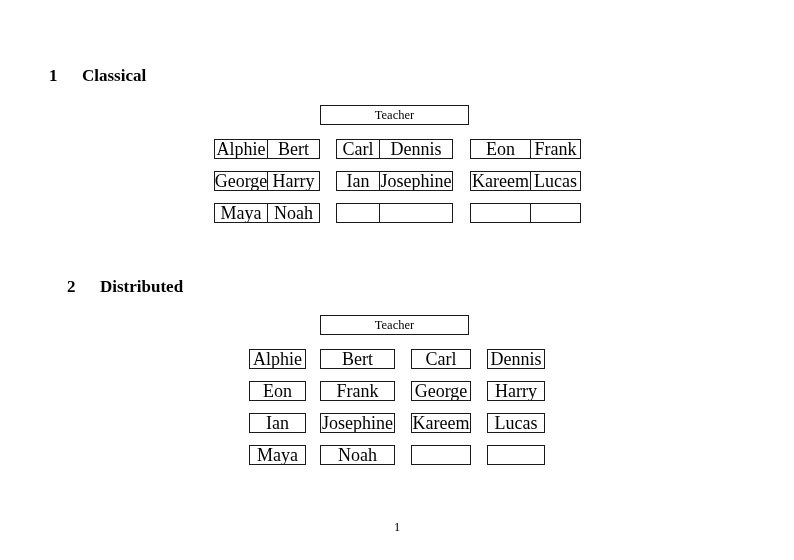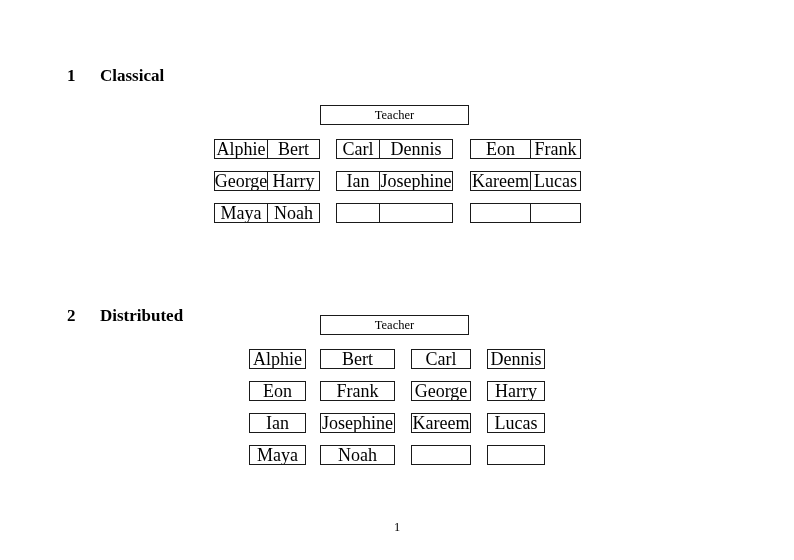--- a/index.html
+++ b/index.html
@@ -85,21 +85,21 @@
     text-align: center;
     font-size: 12.5px;
     line-height: 1;
   }
 </style>
 </head>
 <body>
 
 <div class="page">
   <div id="sections-root">
-      <div class="section-heading" style="left: 67px; top: 67px;"><span class="sec-num">1</span><span>Classical</span></div>
+      <div class="section-heading" style="left: 49px; top: 67px;"><span class="sec-num">1</span><span>Classical</span></div>
       <div class="diagram" style="top: 105px; left: 0px; right: 0px;">
         <div class="node-row" style="top: 0px; left: 0px; right: 0px;">
           <div class="group teacher-group" style="left: 320px; width: 149px;">
             <div class="cell" style="width: 147px;">Teacher</div>
           </div>
         </div>
         <div class="node-row" style="top: 34px; left: 0px; right: 0px;">
           <div class="group" style="left: 214px; width: 106px;">
             <div class="cell" style="width: 52px;">Alphie</div>
             <div class="cell" style="width: 52px;">Bert</div>
@@ -135,21 +135,21 @@
           <div class="group" style="left: 336px; width: 117px;">
             <div class="cell" style="width: 42px;"></div>
             <div class="cell" style="width: 73px;"></div>
           </div>
           <div class="group" style="left: 470px; width: 111px;">
             <div class="cell" style="width: 59px;"></div>
             <div class="cell" style="width: 50px;"></div>
           </div>
         </div>
       </div>
-      <div class="section-heading" style="left: 67px; top: 278px; margin-top: 29px;"><span class="sec-num">2</span><span>Distributed</span></div>
+      <div class="section-heading" style="left: 67px; top: 278px;"><span class="sec-num">2</span><span>Distributed</span></div>
       <div class="diagram" style="top: 315px; left: 0px; right: 0px;">
         <div class="node-row" style="top: 0px; left: 0px; right: 0px;">
           <div class="group teacher-group" style="left: 320px; width: 149px;">
             <div class="cell" style="width: 147px;">Teacher</div>
           </div>
         </div>
         <div class="node-row" style="top: 34px; left: 0px; right: 0px;">
           <div class="group" style="left: 249px; width: 57px;">
             <div class="cell" style="width: 55px;">Alphie</div>
           </div>

